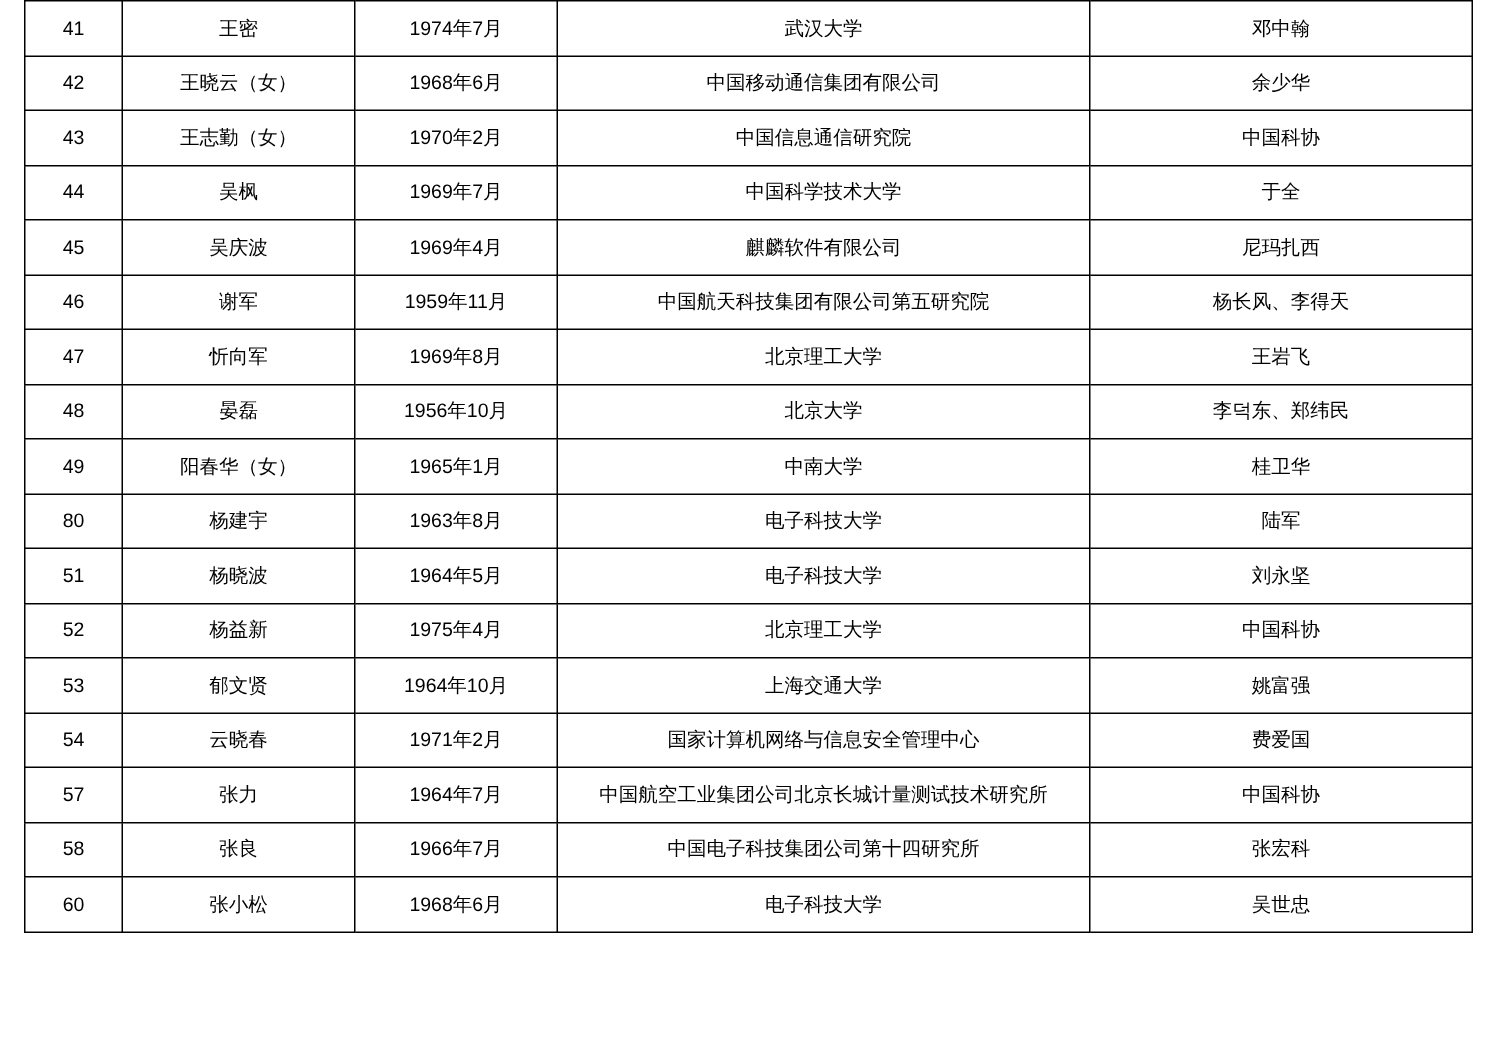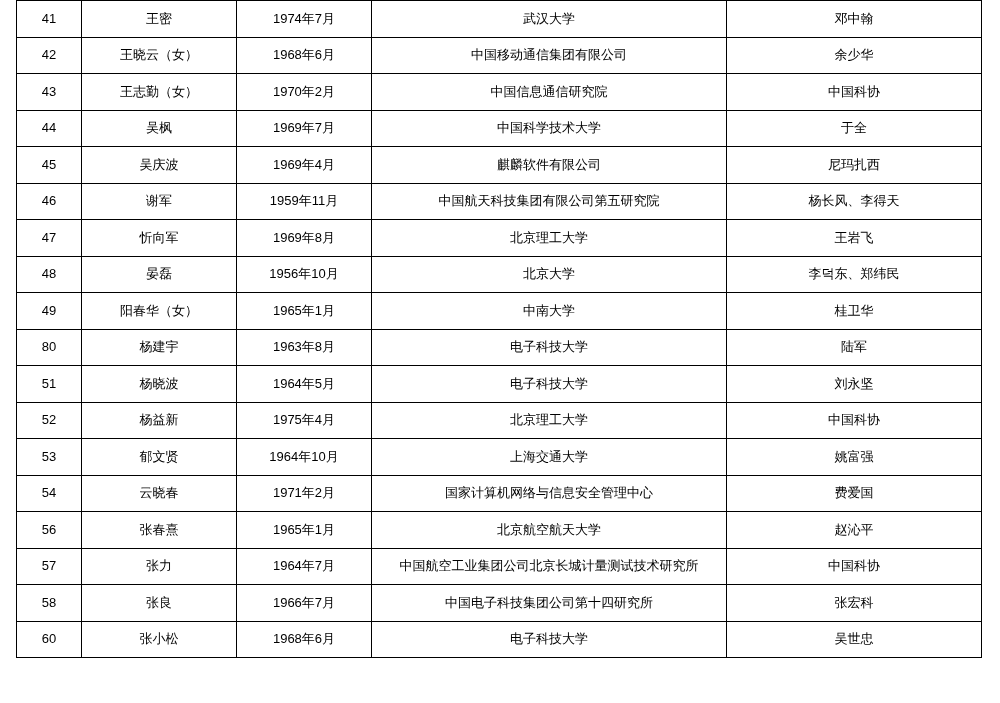--- a/index.html
+++ b/index.html
@@ -156,27 +156,20 @@
         <td class="col-sponsor">姚富强</td>
       </tr>
       <tr>
         <td class="col-index">54</td>
         <td class="col-name">云晓春</td>
         <td class="col-birth">1971年2月</td>
         <td class="col-org">国家计算机网络与信息安全管理中心</td>
         <td class="col-sponsor">费爱国</td>
       </tr>
       <tr>
-        <td class="col-index">56</td>
-        <td class="col-name">张春熹</td>
-        <td class="col-birth">1965年1月</td>
-        <td class="col-org">北京航空航天大学</td>
-        <td class="col-sponsor">赵沁平</td>
-      </tr>
-      <tr>
         <td class="col-index">57</td>
         <td class="col-name">张力</td>
         <td class="col-birth">1964年7月</td>
         <td class="col-org">中国航空工业集团公司北京长城计量测试技术研究所</td>
         <td class="col-sponsor">中国科协</td>
       </tr>
       <tr>
         <td class="col-index">58</td>
         <td class="col-name">张良</td>
         <td class="col-birth">1966年7月</td>

